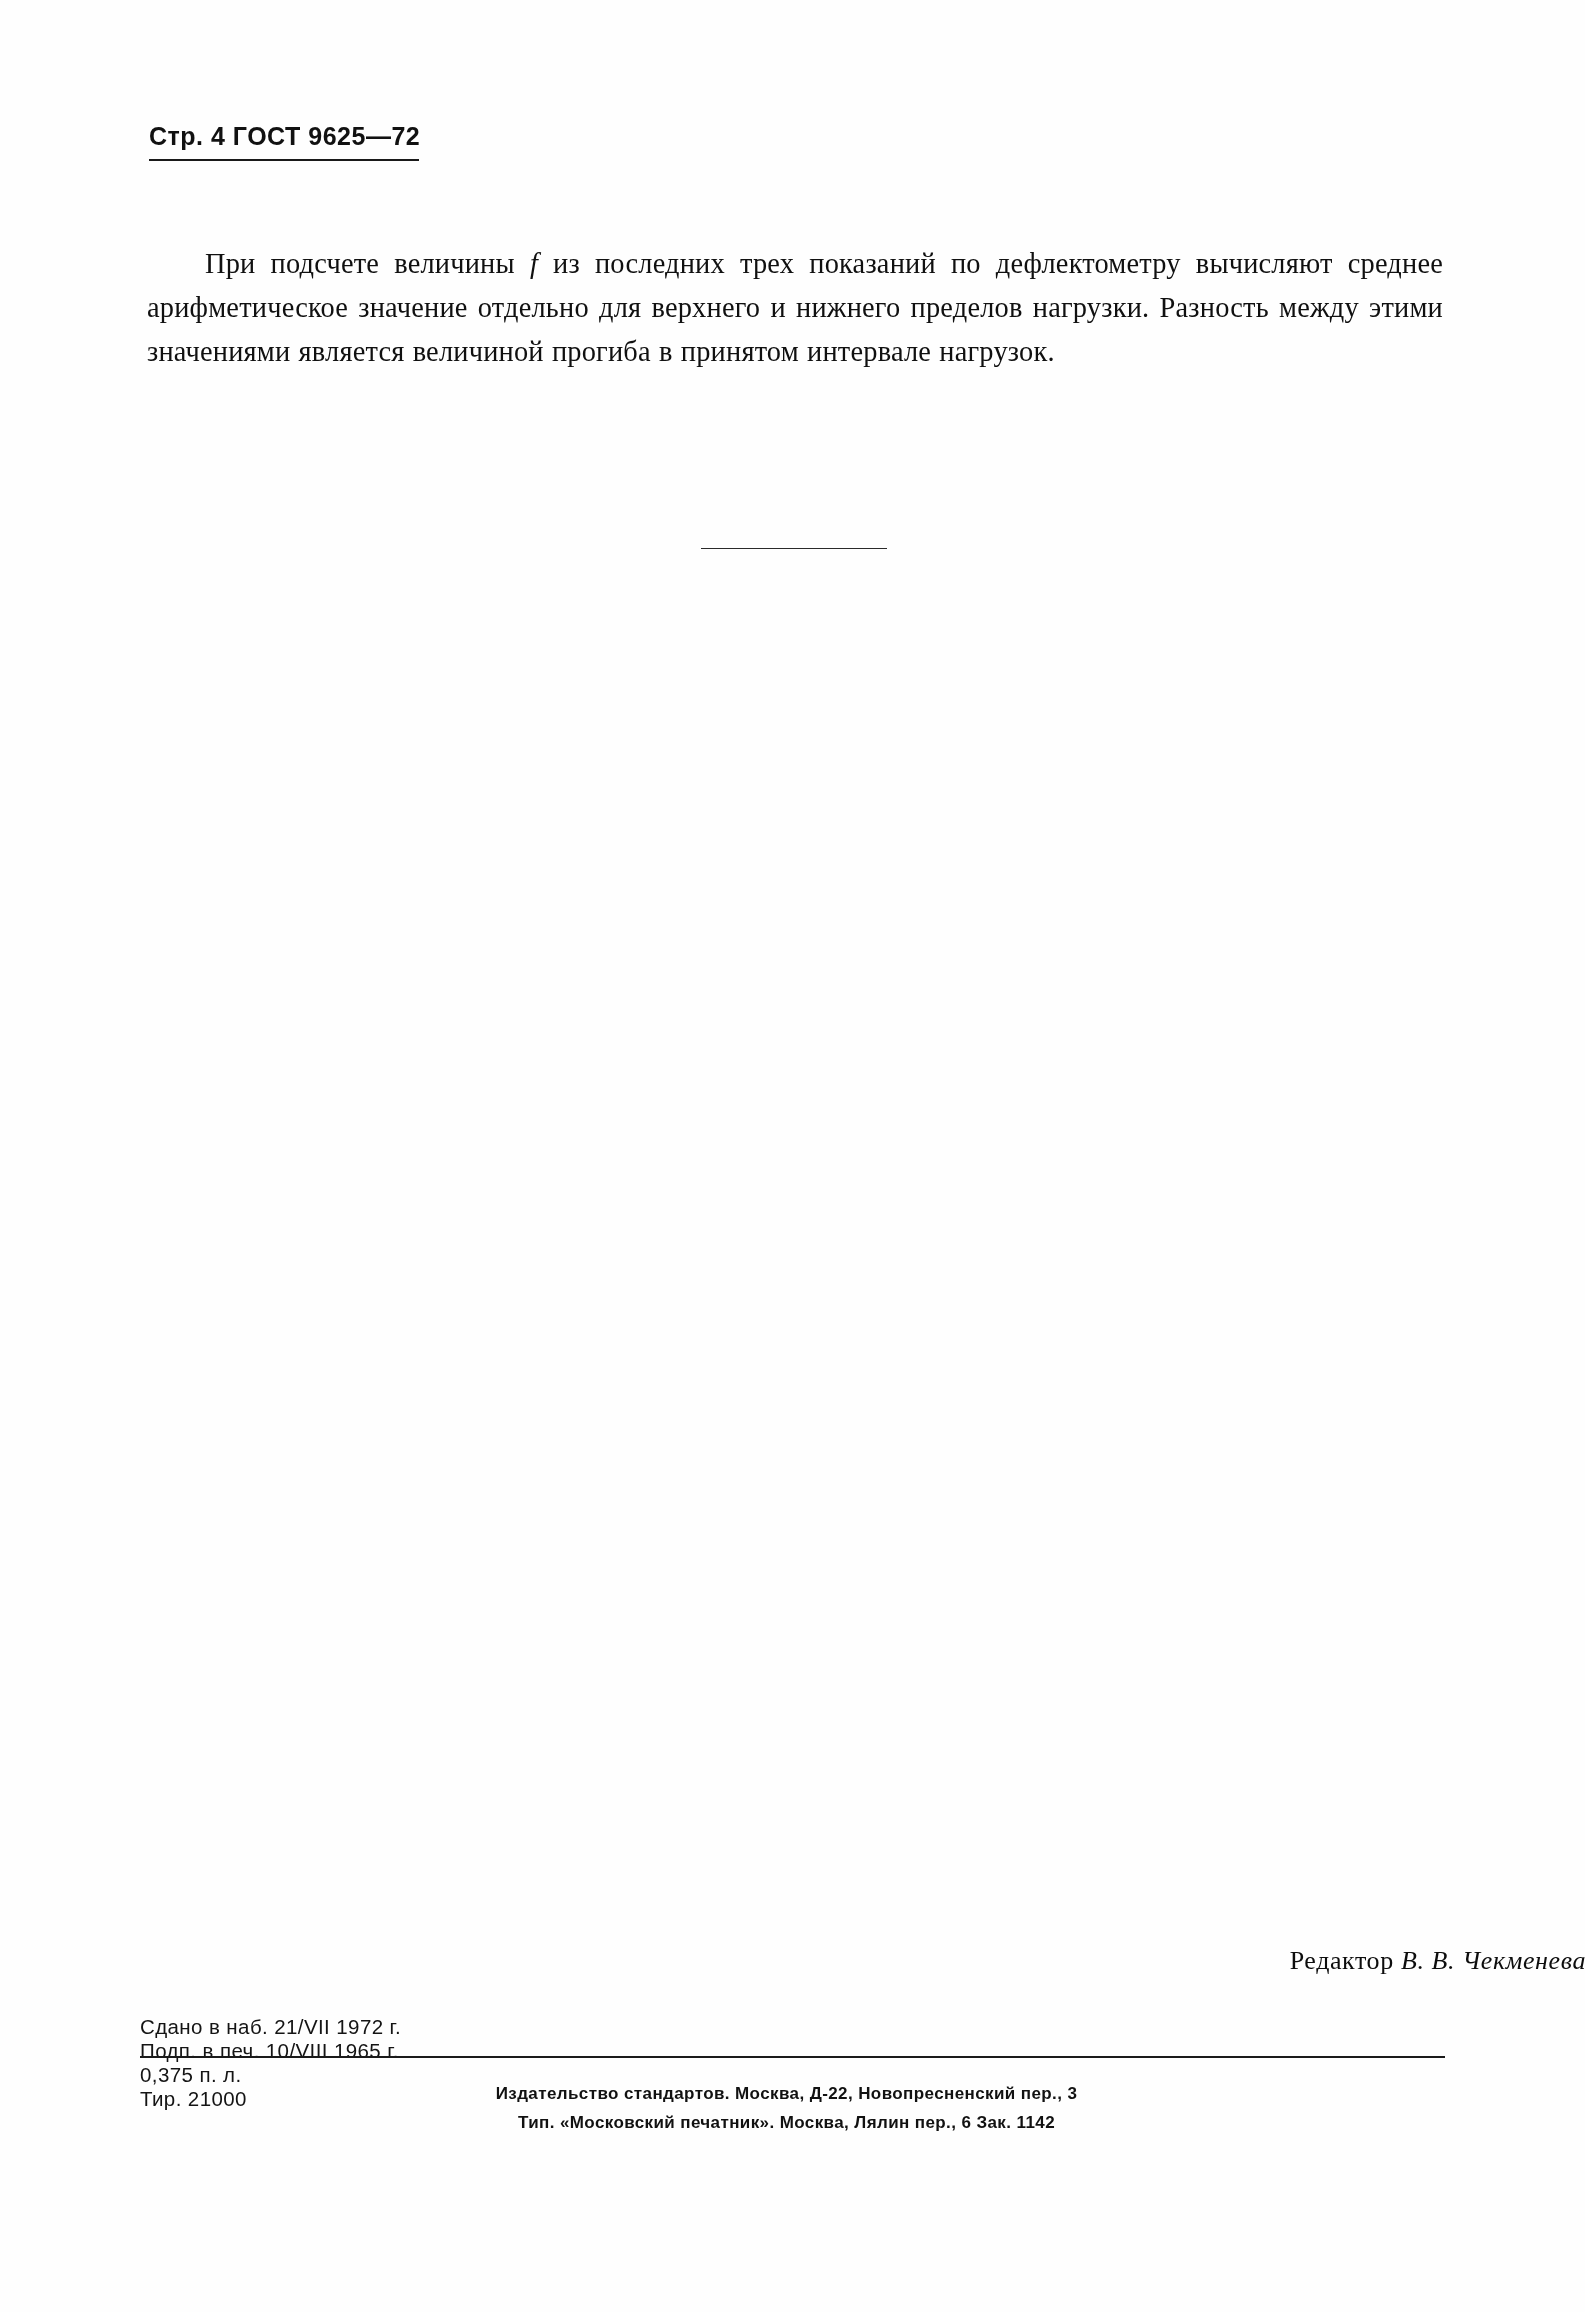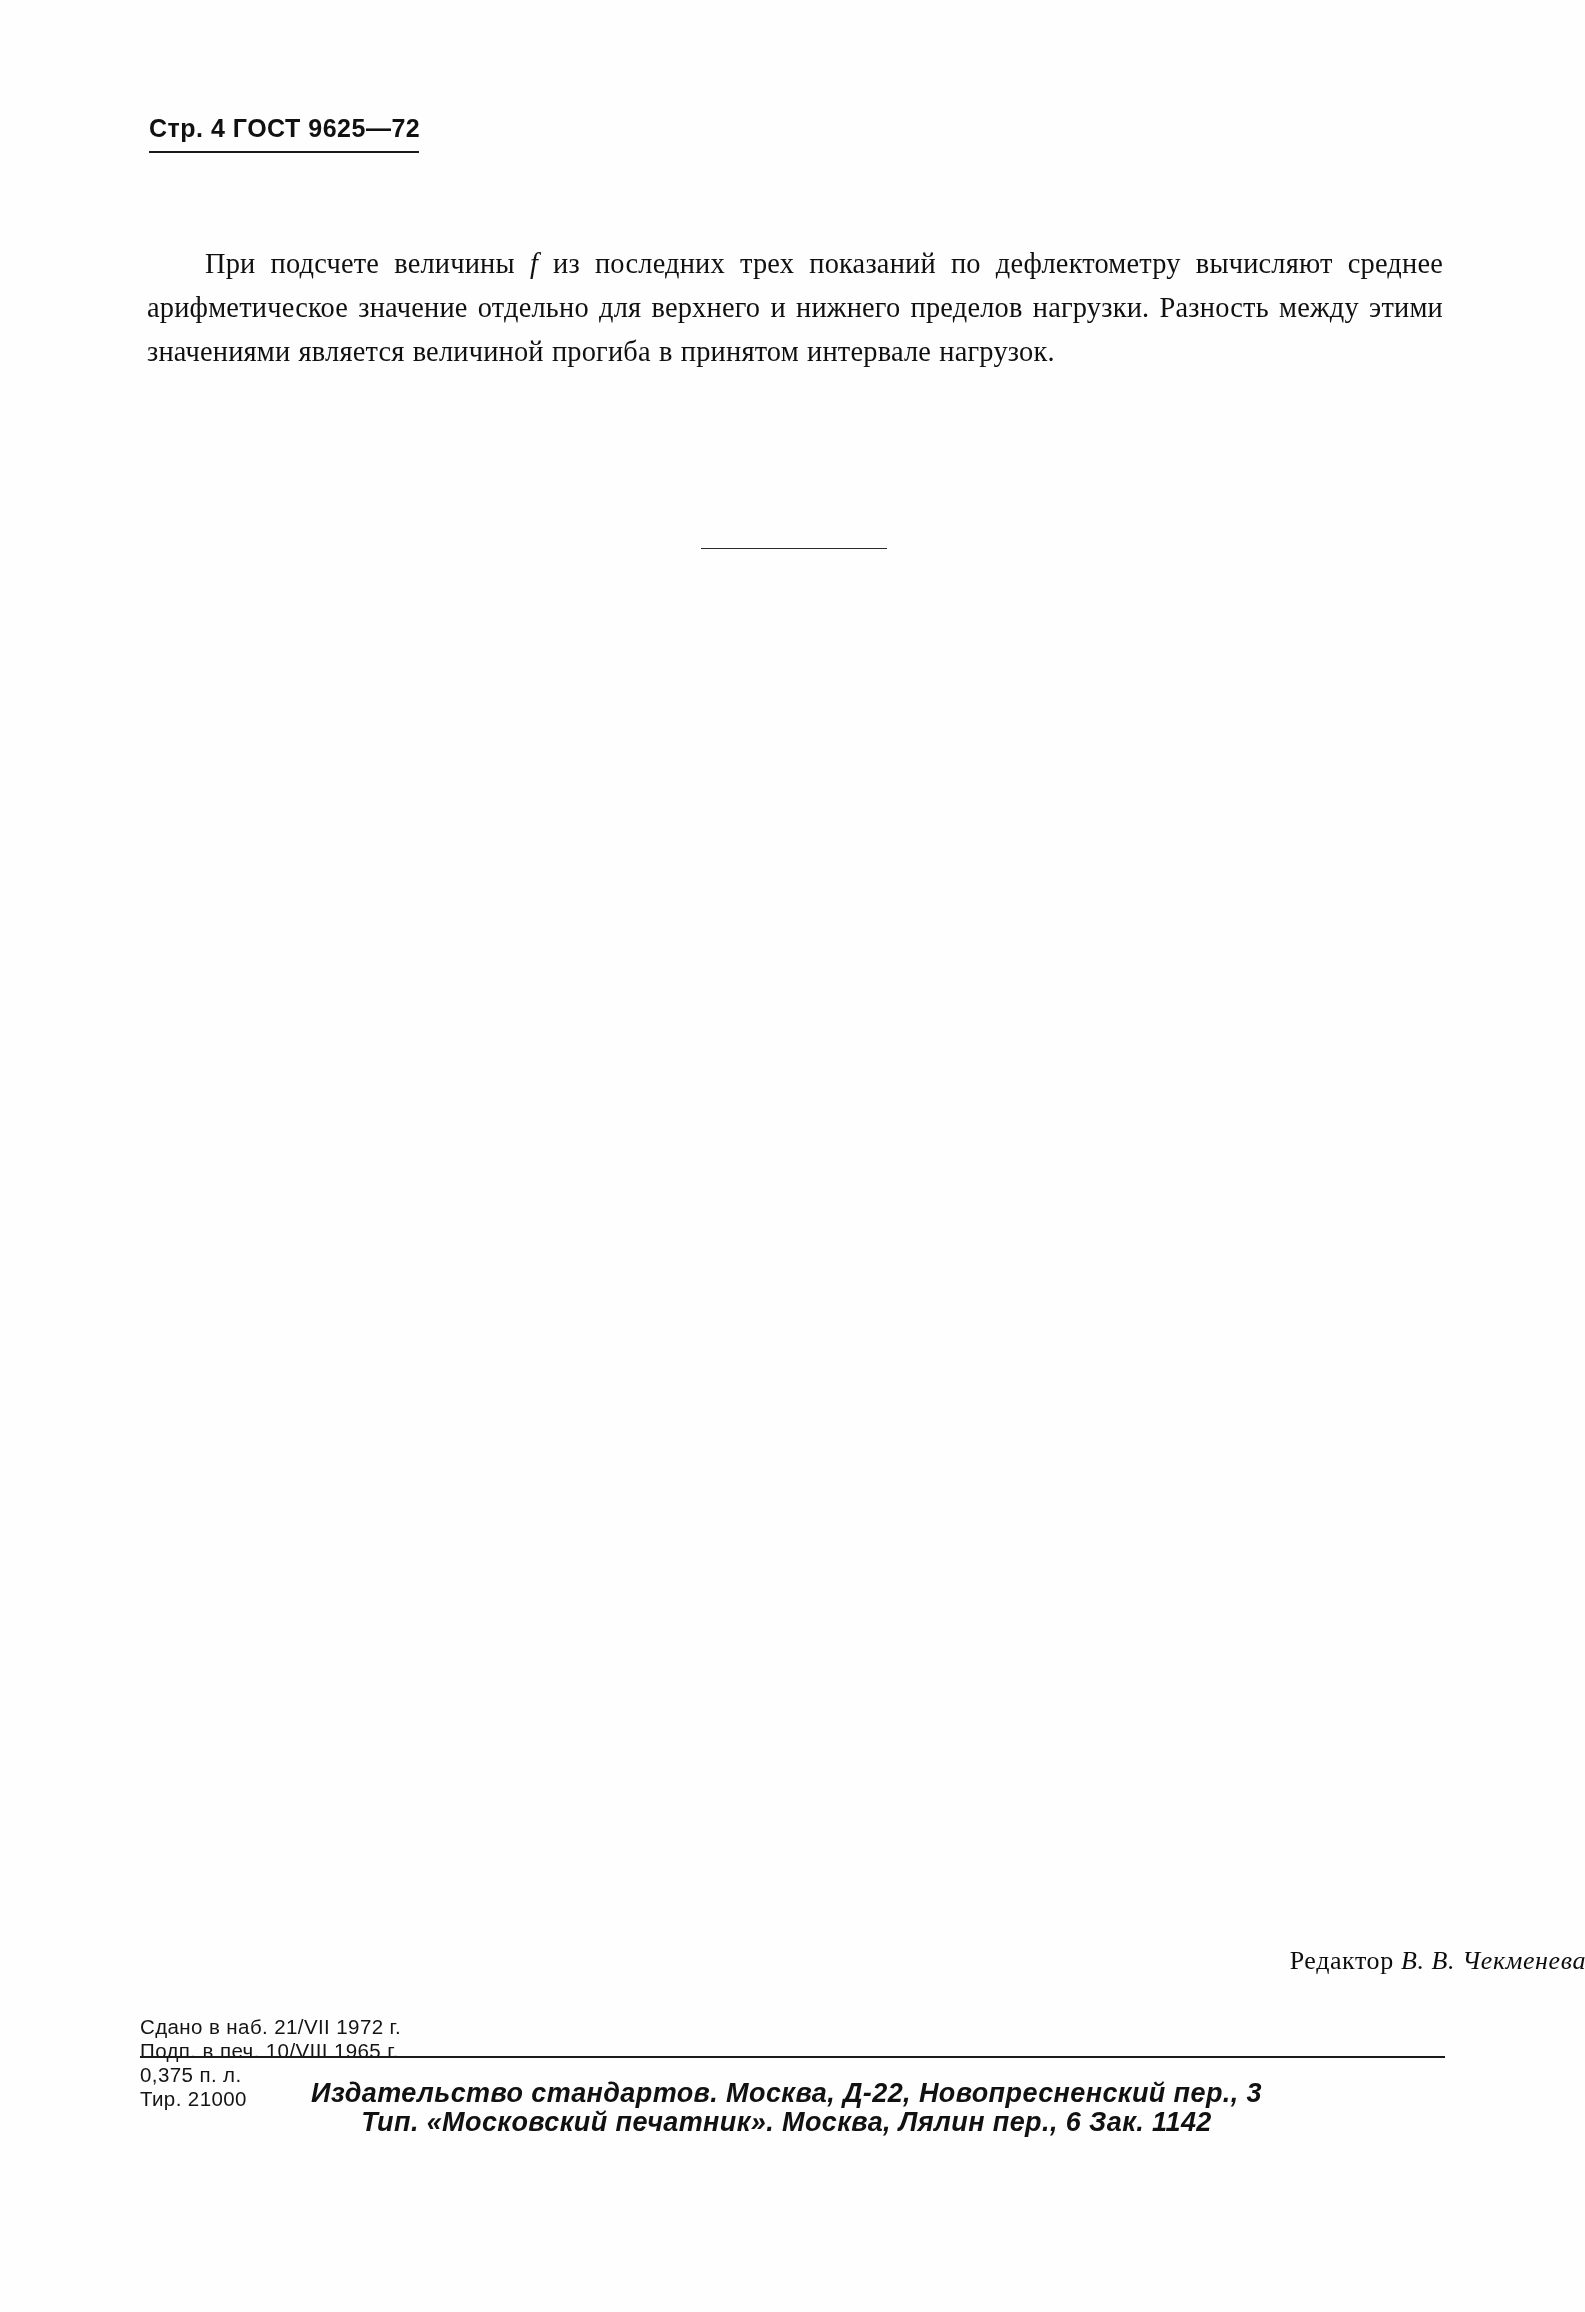--- a/index.html
+++ b/index.html
@@ -21,21 +21,21 @@
     left: 0; top: 0;
     width: 1586px;
     height: 2313px;
     background: #fefefe;
   }
 
   
   .header {
     position: absolute;
     left: 149px;
-    top: 114px;
+    top: 122px;
     width: 438px;
   }
   .header-line {
     font-family: "Liberation Sans", sans-serif;
     font-size: 25px;
     font-weight: bold;
     letter-spacing: 0.5px;
     white-space: nowrap;
     color: #111;
   }
@@ -122,26 +122,25 @@
   }
 
   
   .publisher {
     position: absolute;
     left: 0;
     top: 2079px;
     width: 1573px;
     text-align: center;
     font-family: "Liberation Sans", sans-serif;
-    font-size: 27px;
+    font-size: 17px;
     font-weight: bold;
     line-height: 29px;
     letter-spacing: 0.4px;
     color: #111;
-    font-style: italic;
   }
   .publisher div { white-space: nowrap; }
 </style>
 </head>
 <body>
 
 <div class="page">
 
   <div class="header">
     <div class="header-line">

